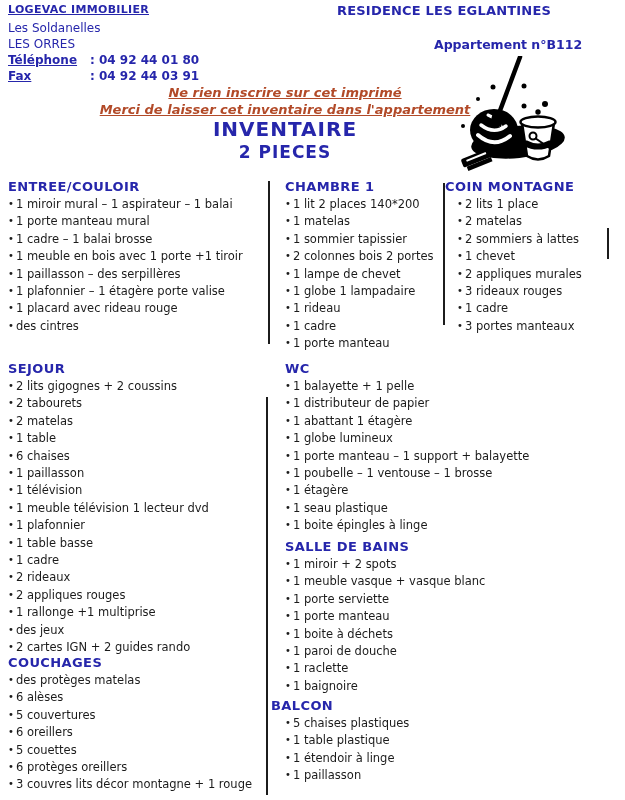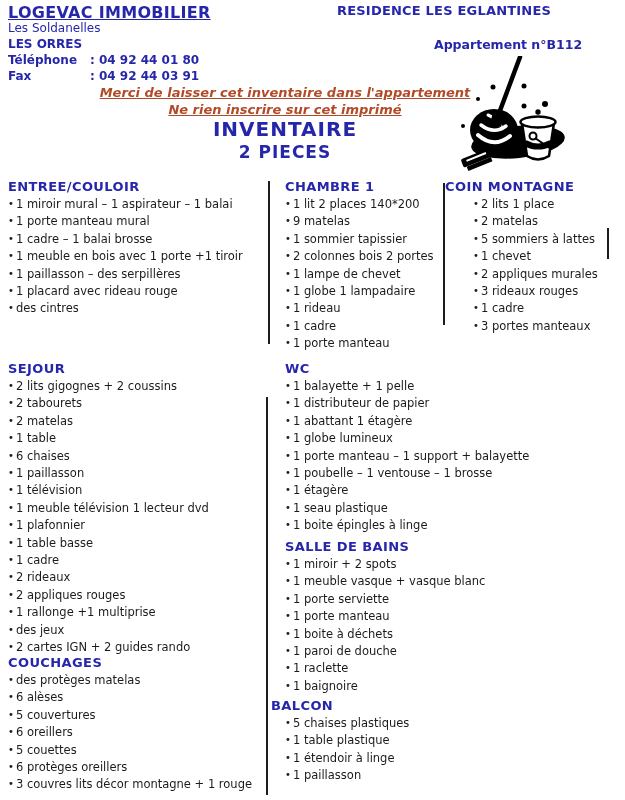--- a/index.html
+++ b/index.html
@@ -3,41 +3,41 @@
 <meta charset="utf-8">
 <style>
   html,body{margin:0;padding:0;}
   body{
     width:625px;height:800px;background:#ffffff;position:relative;
     font-family:"DejaVu Sans", sans-serif;overflow:hidden;
     -webkit-font-smoothing:antialiased;
   }
   .abs{position:absolute;}
   .navy{color:#2626ab;}
-  .agency-name{left:8px;top:3px;font-size:16px;font-weight:bold;text-decoration:underline;letter-spacing:.3px;}
+  .agency-name{left:8px;top:3px;font-size:11px;font-weight:bold;text-decoration:underline;letter-spacing:.3px;}
   .agency-line{font-size:12px;font-weight:bold;}
   .agency-l2{left:8px;top:21px;font-weight:normal;text-align:right;}
-  .agency-l3{left:8px;top:37px;font-weight:bold;}
+  .agency-l3{left:8px;top:37px;font-weight:normal;}
   .agency-tel{left:8px;top:53px;}
   .agency-fax{left:8px;top:69px;}
-  .lbl{display:inline-block;width:82px;}
+  .lbl{display:inline-block;width:82px;text-decoration:underline;}
   .res-name{left:337px;top:3px;font-size:13px;font-weight:bold;letter-spacing:.2px;}
   .res-apt{left:390px;top:37px;font-size:12.5px;font-weight:bold;margin-left:44px;}
   .notice{left:90px;top:84px;width:390px;text-align:center;color:#b24a28;
           font-size:13px;font-weight:bold;font-style:italic;}
   .notice .nline{text-decoration:underline;line-height:17px;}
   .doc-title{left:165px;top:117px;width:240px;text-align:center;font-weight:bold;}
   .doc-title .t1{font-size:20px;letter-spacing:1px;line-height:24px;}
   .doc-title .t2{font-size:17px;letter-spacing:1px;line-height:22px;}
   .section{position:absolute;}
   .sec-h{font-size:13px;font-weight:bold;color:#2626ab;letter-spacing:.4px;line-height:16px;white-space:nowrap;}
   ul.items{list-style:none;margin:1px 0 0 0;padding:0;}
   ul.items li{font-size:11.5px;line-height:16.4px;color:#1b1b1b;white-space:nowrap;}
   .blt{font-size:10px;margin-right:2px;position:relative;top:-1px;}
-  .indent12 ul.items{padding-left:28px;}
+  .indent12 ul.items{padding-left:12px;}
   .indent14 ul.items{padding-left:14px;}
   .vline{position:absolute;width:1.5px;background:#1c1c1c;}
   .v1{left:268px;top:181px;height:163px;}
   .v2{left:443px;top:183px;height:142px;}
   .v3{left:607px;top:228px;height:31px;}
   .v4{left:266px;top:397px;height:398px;}
   .clipart{left:448px;top:56px;width:128px;height:120px;}
 </style>
 </head>
 <body>
@@ -47,22 +47,22 @@
   <div class="abs agency-name navy">LOGEVAC IMMOBILIER</div>
   <div class="abs agency-line agency-l2 navy">Les Soldanelles</div>
   <div class="abs agency-line agency-l3 navy">LES ORRES</div>
   <div class="abs agency-line agency-tel navy"><span class="lbl">Téléphone</span><span>: 04 92 44 01 80</span></div>
   <div class="abs agency-line agency-fax navy"><span class="lbl">Fax</span><span>: 04 92 44 03 91</span></div>
 
   <div class="abs res-name navy">RESIDENCE LES EGLANTINES</div>
   <div class="abs res-apt navy">Appartement n°B112</div>
 
   <div class="abs notice">
+    <div class="nline">Ne rien inscrire sur cet imprimé</div>
     <div class="nline">Merci de laisser cet inventaire dans l'appartement</div>
-    <div class="nline">Ne rien inscrire sur cet imprimé</div>
   </div>
 
   <div class="abs doc-title navy">
     <div class="t1">INVENTAIRE</div>
     <div class="t2">2 PIECES</div>
   </div>
 
   <svg class="abs clipart" viewBox="0 0 128 120" xmlns="http://www.w3.org/2000/svg">
     <ellipse cx="70" cy="86" rx="47" ry="16" fill="#000" transform="rotate(-6 70 86)"></ellipse>
     <ellipse cx="46" cy="74" rx="24" ry="21" fill="#000"></ellipse>
@@ -96,20 +96,21 @@
   <div class="vline v4"></div>
 
   <div class="section" style="left:8px;top:179px;">
     <div class="sec-h">ENTREE/COULOIR</div>
     <ul class="items">
         <li><span class="blt">•</span><span>1 miroir mural – 1 aspirateur – 1 balai</span></li>
         <li><span class="blt">•</span><span>1 porte manteau mural</span></li>
         <li><span class="blt">•</span><span>1 cadre – 1 balai brosse</span></li>
         <li><span class="blt">•</span><span>1 meuble en bois avec 1 porte +1 tiroir</span></li>
         <li><span class="blt">•</span><span>1 paillasson – des serpillères</span></li>
+        <li><span class="blt">•</span><span>1 plafonnier – 1 étagère porte valise</span></li>
         <li><span class="blt">•</span><span>1 placard avec rideau rouge</span></li>
         <li><span class="blt">•</span><span>des cintres</span></li>
       </ul>
   </div>
   <div class="section" style="left:8px;top:361px;">
     <div class="sec-h">SEJOUR</div>
     <ul class="items">
         <li><span class="blt">•</span><span>2 lits gigognes + 2 coussins</span></li>
         <li><span class="blt">•</span><span>2 tabourets</span></li>
         <li><span class="blt">•</span><span>2 matelas</span></li>
@@ -138,21 +139,21 @@
         <li><span class="blt">•</span><span>5 couettes</span></li>
         <li><span class="blt">•</span><span>6 protèges oreillers</span></li>
         <li><span class="blt">•</span><span>3 couvres lits décor montagne + 1 rouge</span></li>
       </ul>
   </div>
 
   <div class="section" style="left:285px;top:179px;">
     <div class="sec-h">CHAMBRE 1</div>
     <ul class="items">
         <li><span class="blt">•</span><span>1 lit 2 places 140*200</span></li>
-        <li><span class="blt">•</span><span>9 matelas</span></li>
+        <li><span class="blt">•</span><span>1 matelas</span></li>
         <li><span class="blt">•</span><span>1 sommier tapissier</span></li>
         <li><span class="blt">•</span><span>2 colonnes bois 2 portes</span></li>
         <li><span class="blt">•</span><span>1 lampe de chevet</span></li>
         <li><span class="blt">•</span><span>1 globe 1 lampadaire</span></li>
         <li><span class="blt">•</span><span>1 rideau</span></li>
         <li><span class="blt">•</span><span>1 cadre</span></li>
         <li><span class="blt">•</span><span>1 porte manteau</span></li>
       </ul>
   </div>
   <div class="section" style="left:285px;top:361px;">
@@ -190,21 +191,21 @@
         <li><span class="blt">•</span><span>1 étendoir à linge</span></li>
         <li><span class="blt">•</span><span>1 paillasson</span></li>
       </ul>
   </div>
 
   <div class="section indent12" style="left:445px;top:179px;">
     <div class="sec-h">COIN MONTAGNE</div>
     <ul class="items">
         <li><span class="blt">•</span><span>2 lits 1 place</span></li>
         <li><span class="blt">•</span><span>2 matelas</span></li>
-        <li><span class="blt">•</span><span>5 sommiers  à lattes</span></li>
+        <li><span class="blt">•</span><span>2 sommiers  à lattes</span></li>
         <li><span class="blt">•</span><span>1 chevet</span></li>
         <li><span class="blt">•</span><span>2 appliques murales</span></li>
         <li><span class="blt">•</span><span>3 rideaux rouges</span></li>
         <li><span class="blt">•</span><span>1 cadre</span></li>
         <li><span class="blt">•</span><span>3 portes manteaux</span></li>
       </ul>
   </div>
 
 </div>
 

